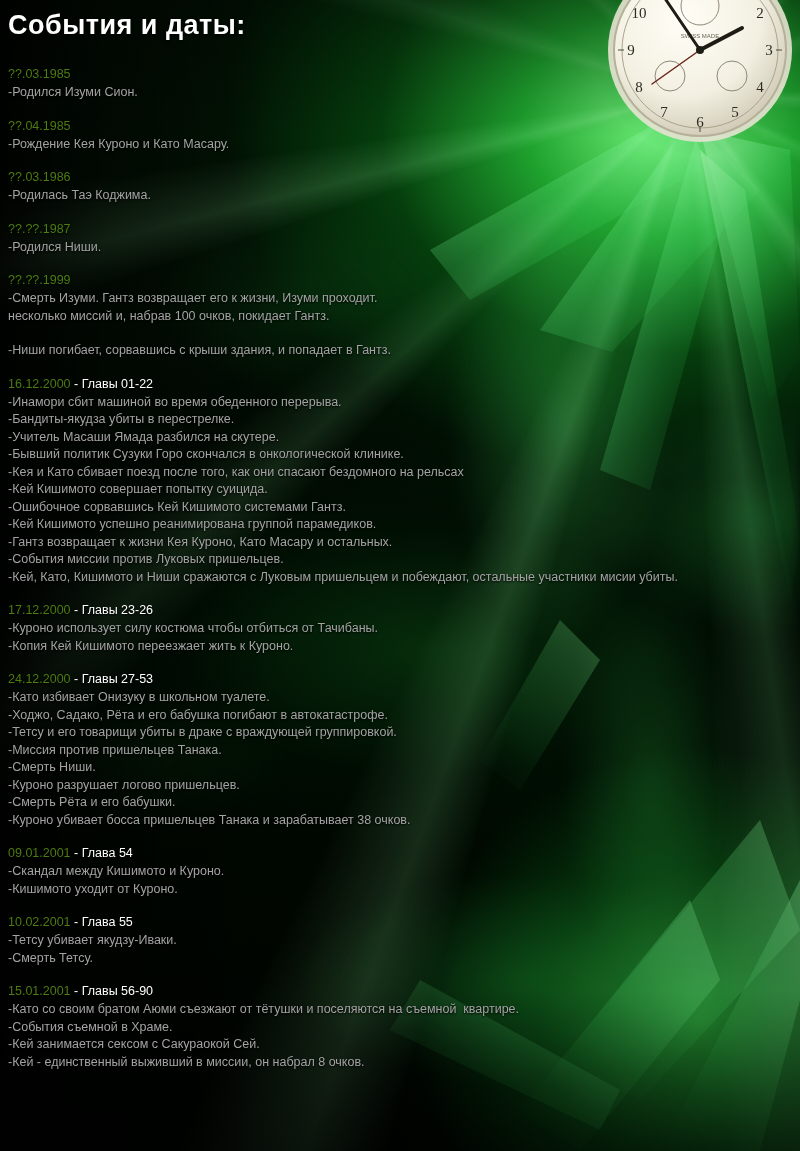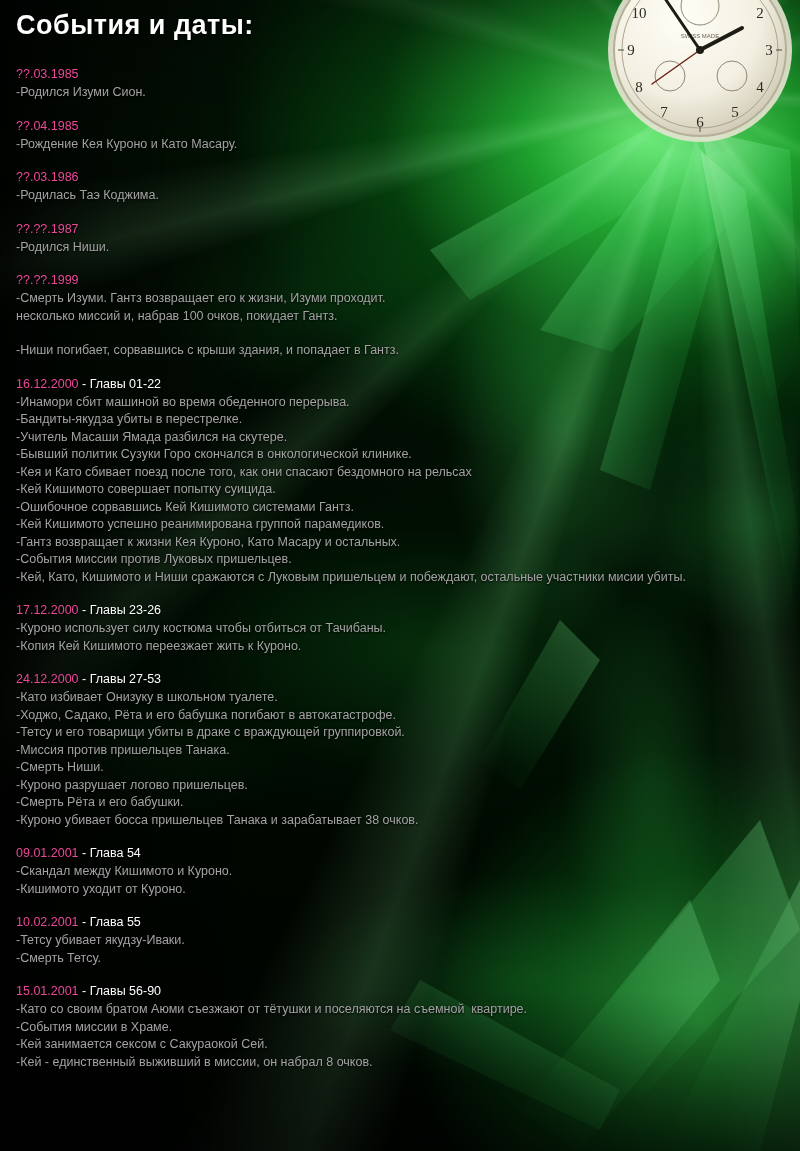--- a/index.html
+++ b/index.html
@@ -80,40 +80,40 @@
     left: 592px;
     top: -58px;
     width: 216px;
     height: 216px;
   }
 
   
   .content {
     position: relative;
     z-index: 5;
-    padding: 8px 14px 10px 16px;
+    padding: 8px 14px 10px 8px;
   }
   .page-title {
     color: #ffffff;
     font-size: 27px;
     font-weight: bold;
     letter-spacing: 0.5px;
     margin: 2px 0 26px 0;
     text-shadow: 0 1px 3px rgba(0,0,0,0.9);
   }
   .entry {
     margin-bottom: 17px;
   }
   .entry-head {
     font-size: 12.5px;
     margin-bottom: 3px;
     text-shadow: 0 1px 2px rgba(0,0,0,0.95);
   }
   .entry-date {
-    color: #ec4899;
+    color: #4d7c0f;
   }
   .entry-chapters {
     color: #ffffff;
   }
   .entry-line {
     color: #a3a3a3;
     font-size: 12.5px;
     line-height: 17.5px;
     text-shadow: 0 1px 2px rgba(0,0,0,0.95);
     white-space: pre-wrap;
@@ -275,20 +275,20 @@
           <div class="entry-line">-Кишимото уходит от Куроно.</div>
         </div>
         <div class="entry">
           <div class="entry-head"><span class="entry-date">10.02.2001</span> <span class="entry-chapters">- Глава 55</span></div>
           <div class="entry-line">-Тетсу убивает якудзу-Иваки.</div>
           <div class="entry-line">-Смерть Тетсу.</div>
         </div>
         <div class="entry">
           <div class="entry-head"><span class="entry-date">15.01.2001</span> <span class="entry-chapters">- Главы 56-90</span></div>
           <div class="entry-line">-Като со своим братом Аюми съезжают от тётушки и поселяются на съемной  квартире.</div>
-          <div class="entry-line">-События миссии в Храме.</div>
+          <div class="entry-line">-События съемной в Храме.</div>
           <div class="entry-line">-Кей занимается сексом с Сакураокой Сей.</div>
           <div class="entry-line">-Кей - единственный выживший в миссии, он набрал 8 очков.</div>
         </div>
       </div>
   </div>
 
 </div>
 
 </body></html>

